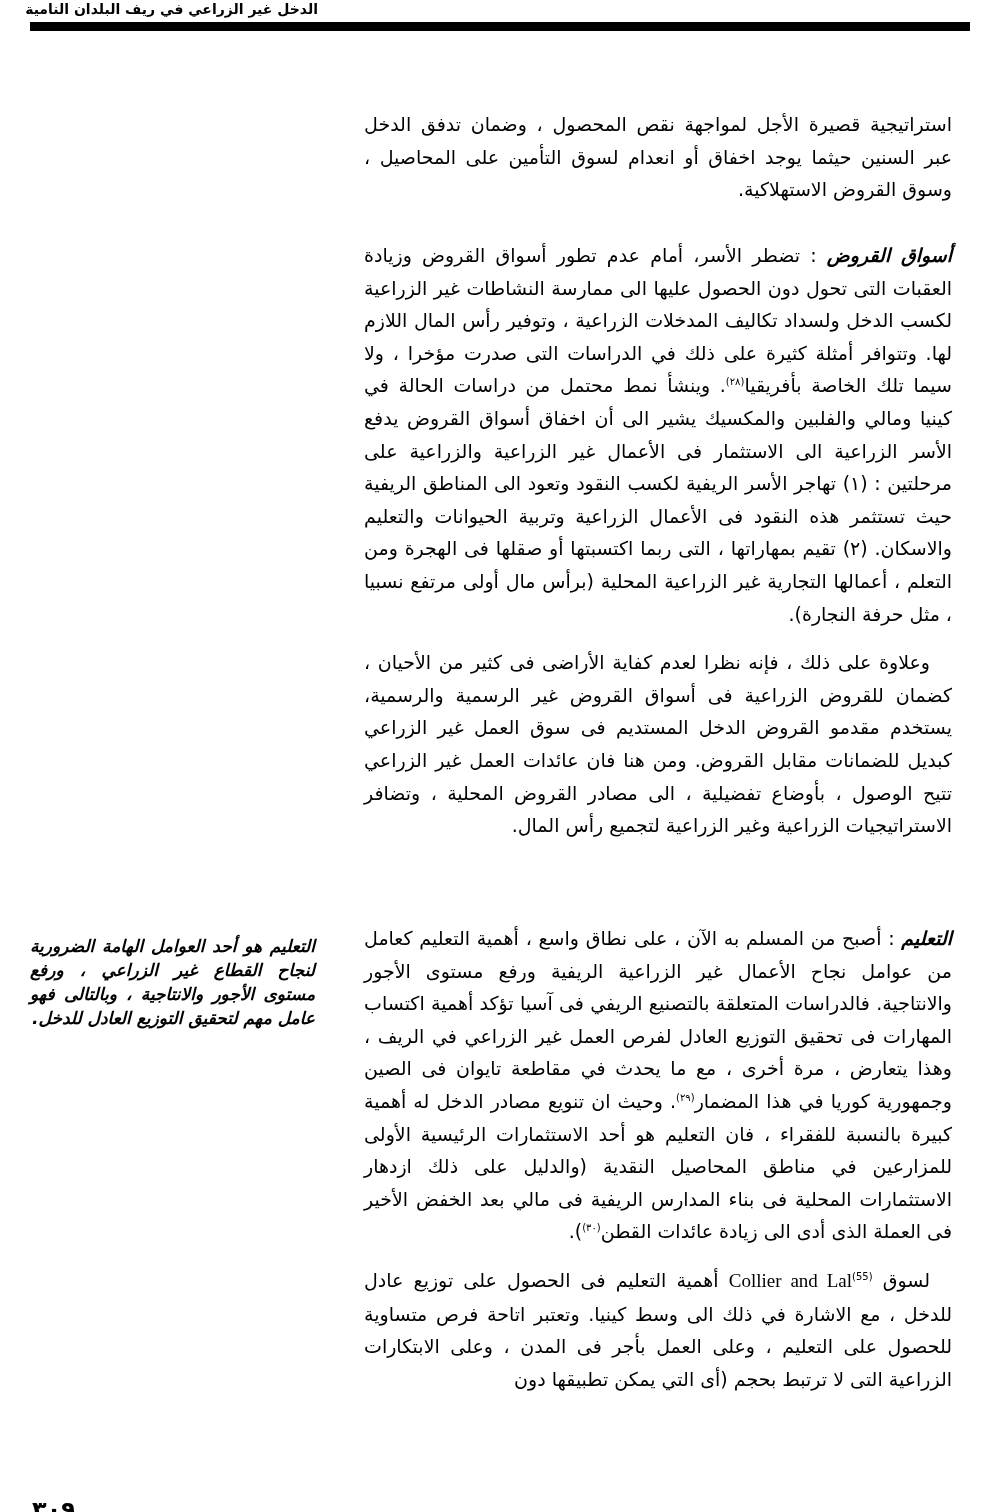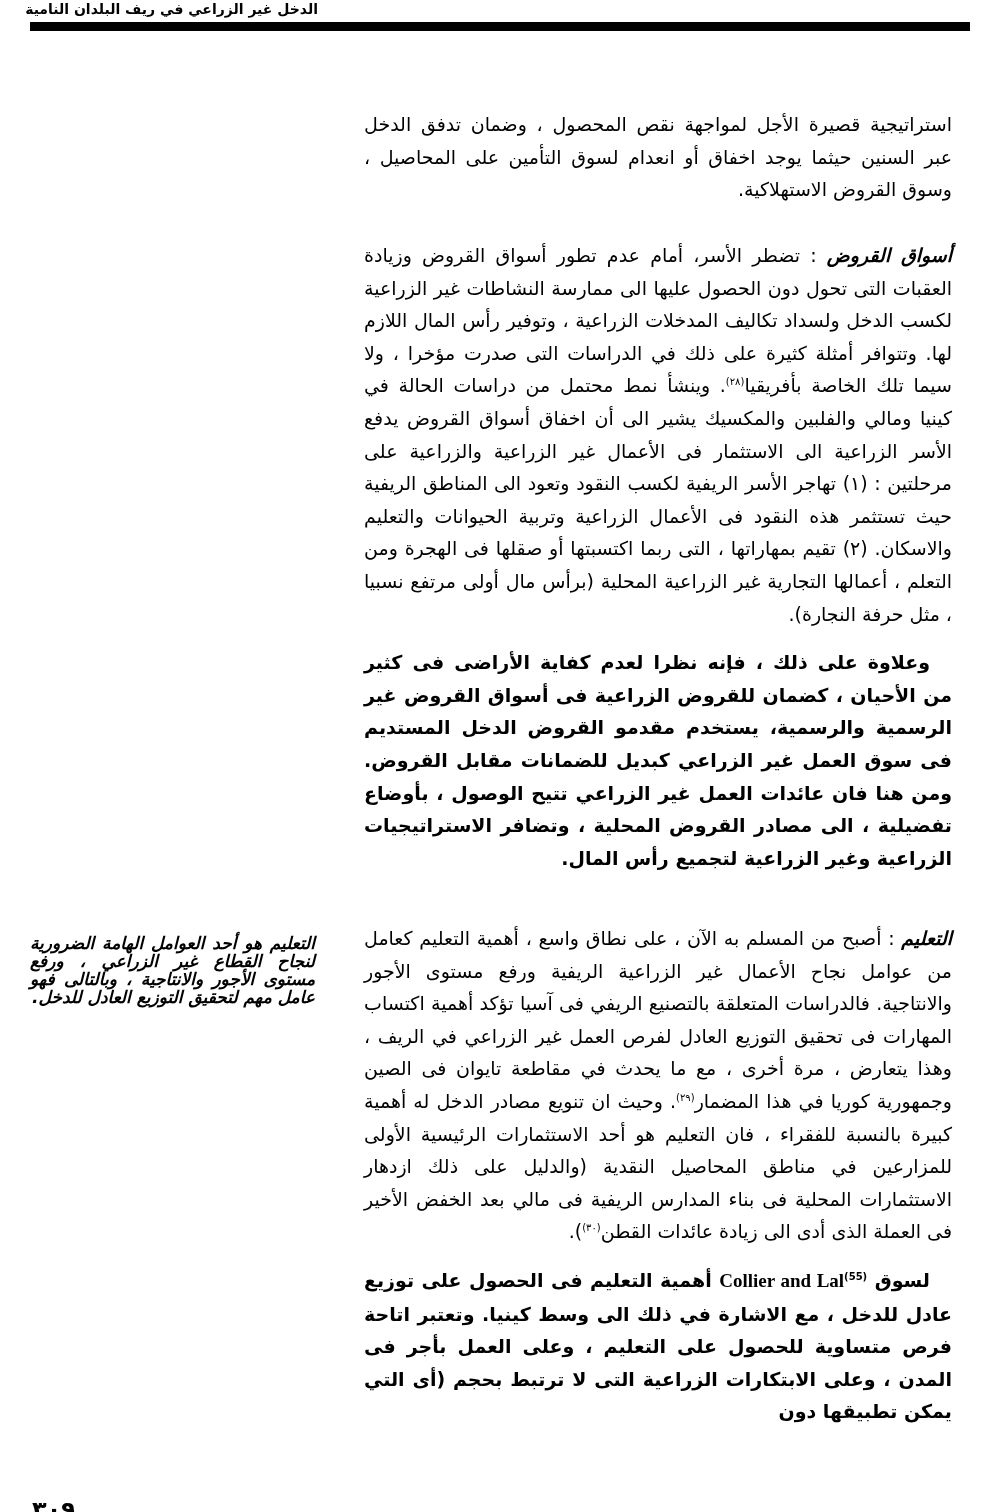--- a/index.html
+++ b/index.html
@@ -15,29 +15,29 @@
   .head-rule {
     position: absolute; top: 22px; left: 30px; width: 940px; height: 9px;
     background: #000;
   }
   .main-col {
     position: absolute; left: 348px; width: 620px;
     direction: rtl; text-align: justify; text-align-last: right;
     font-size: 19px; line-height: 32.6px;
   }
   .main-col p { margin: 16px; }
-  .main-col p.indent { text-indent: 22px; font-weight: bold; }
+  .main-col p.indent { text-indent: 22px; }
   .lead { font-weight: bold; font-style: italic; }
   .block1 { top: 92px; }
   .block2 { top: 223px; }
   .block3 { top: 906px; }
   .side-note {
     position: absolute; left: 30px; top: 934px; width: 285px;
     direction: rtl; text-align: justify; text-align-last: right;
-    font-size: 17px; line-height: 18px; font-weight: bold; font-style: italic;
+    font-size: 17px; line-height: 24px; font-weight: bold; font-style: italic;
   }
   sup { font-size: 10px; line-height: 0; vertical-align: super; }
   .latin { font-family: "Liberation Serif", serif; }
   .page-number {
     position: absolute; left: 32px; top: 1484px; font-size: 24px; font-weight: bold;
     direction: rtl;
     margin-top: 12px;
   }
 </style>
 </head>

